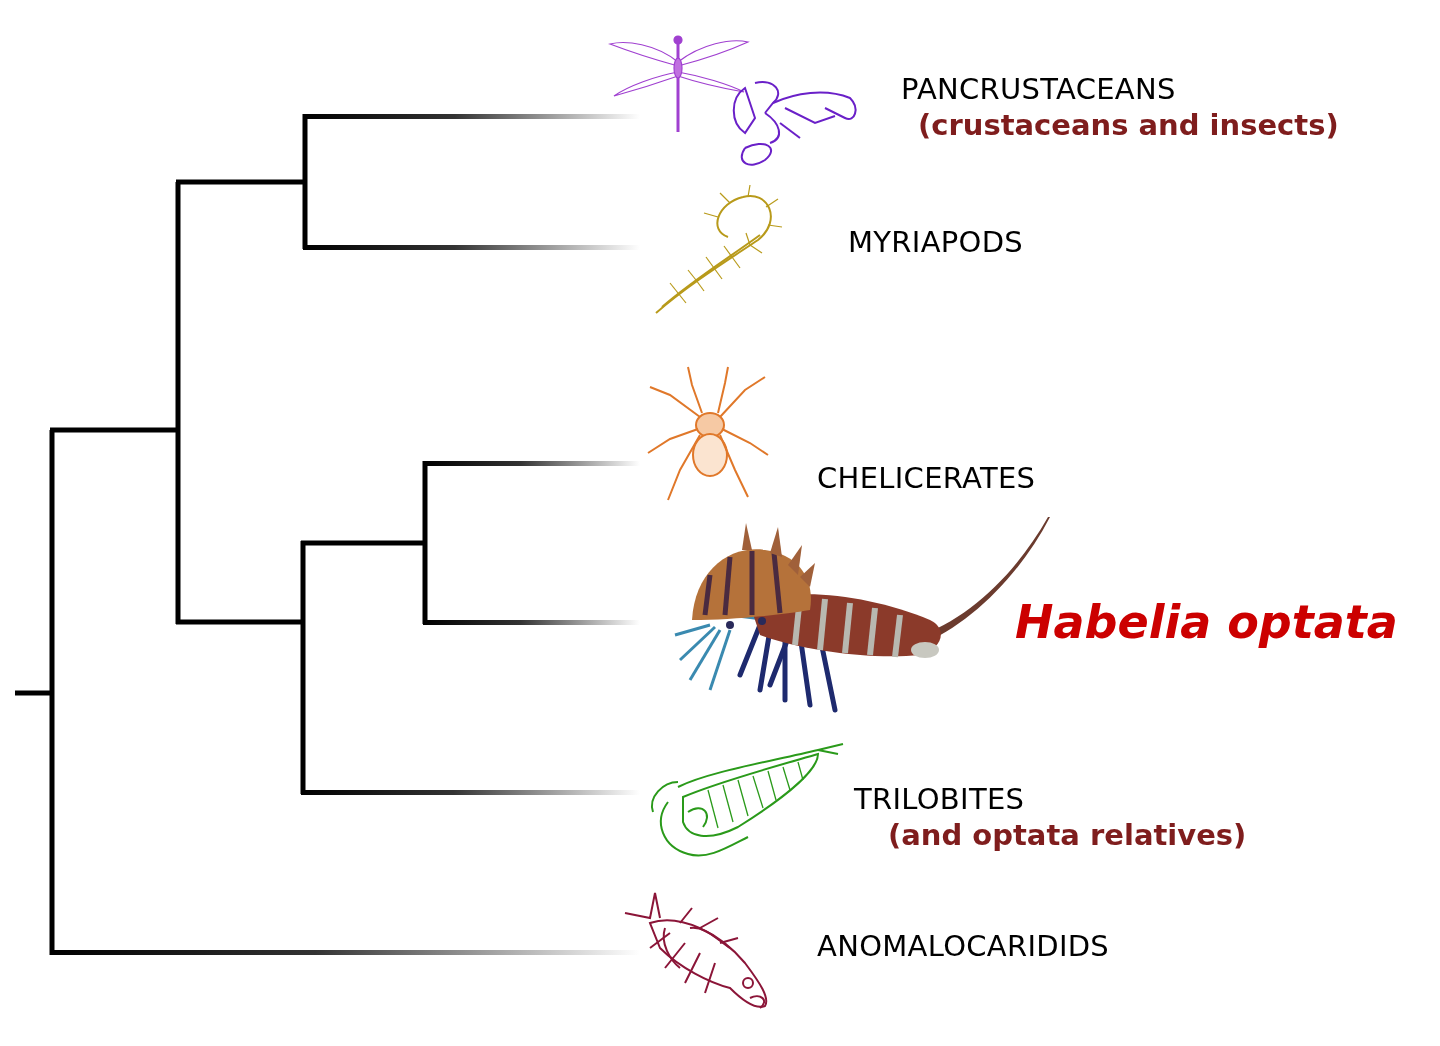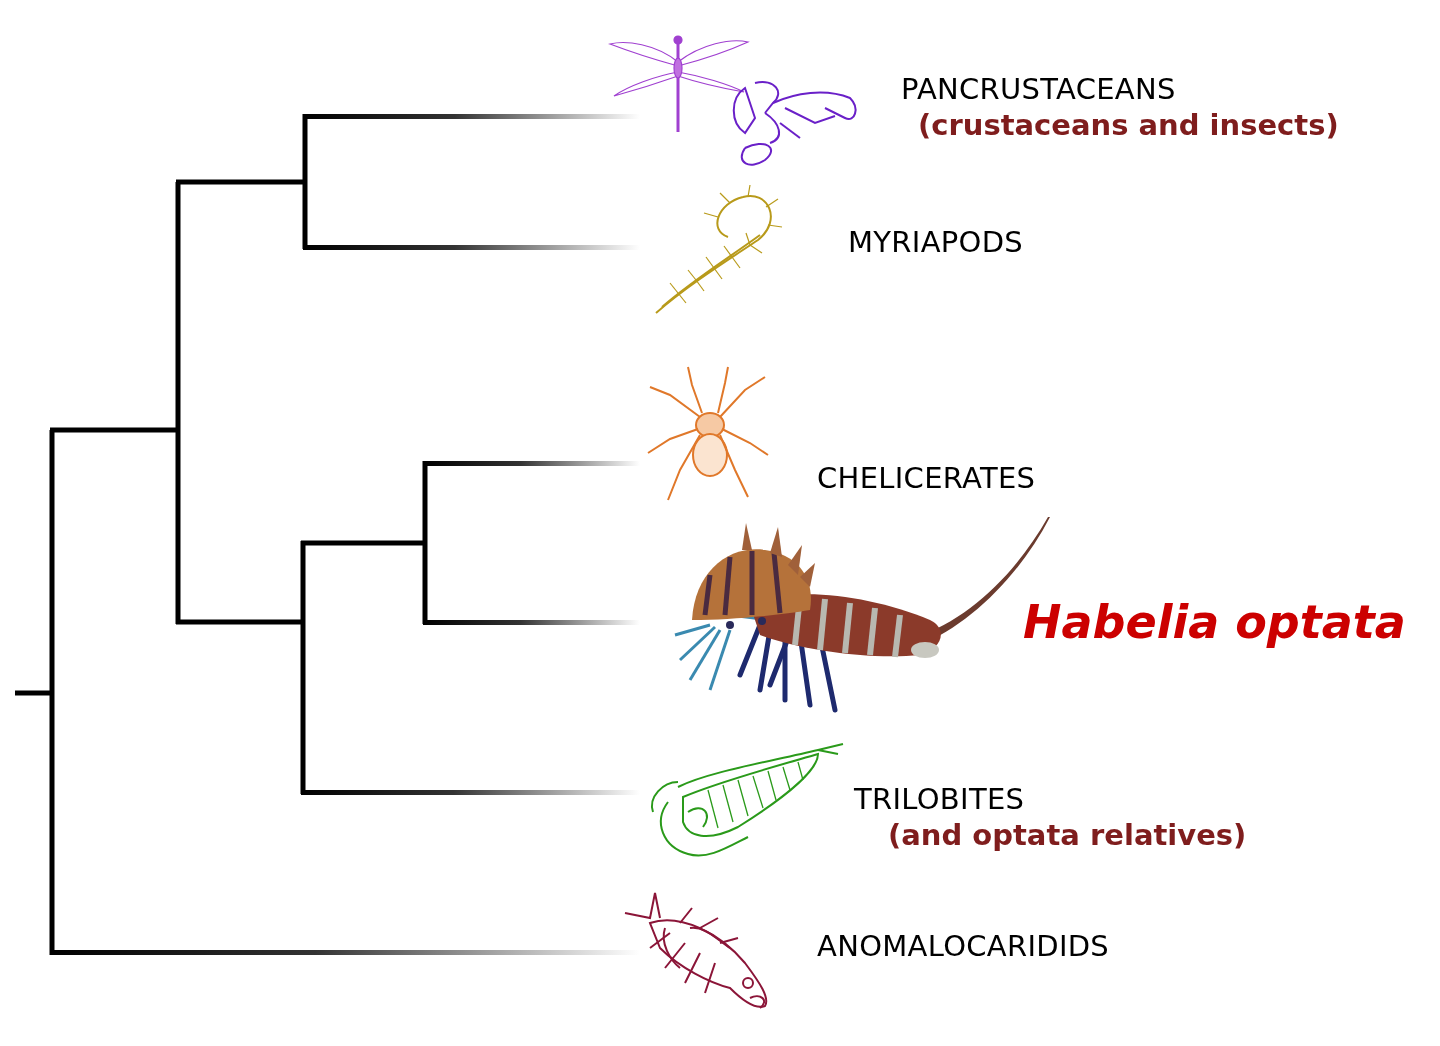--- a/index.html
+++ b/index.html
@@ -1,21 +1,21 @@
 <!DOCTYPE html>
 <html><head>
 <meta charset="utf-8">
 <style>
   html, body { margin: 0; padding: 0; background: #ffffff; }
   body { width: 1440px; height: 1046px; position: relative; overflow: hidden;
          font-family: "DejaVu Sans", sans-serif; }
   .tree { position: absolute; left: 0; top: 0; }
   .label { position: absolute; font-weight: normal; color: #000; font-size: 29px; white-space: nowrap; letter-spacing: 0.3px; }
   .sub { position: absolute; font-weight: bold; color: #7f1d1d; font-size: 29px; white-space: nowrap; }
-  .highlight { position: absolute; font-weight: bold; font-style: italic; font-size: 46px; white-space: nowrap; margin-left: 8px; }
+  .highlight { position: absolute; font-weight: bold; font-style: italic; font-size: 46px; white-space: nowrap; }
   .animal { position: absolute; }
 </style>
 </head>
 <body>
 
 <svg class="tree" width="1440" height="1046" viewBox="0 0 1440 1046">
   <defs>
     <linearGradient id="fade" x1="0" x2="1" y1="0" y2="0">
       <stop offset="0" stop-color="#000"></stop>
       <stop offset="0.45" stop-color="#333"></stop>

